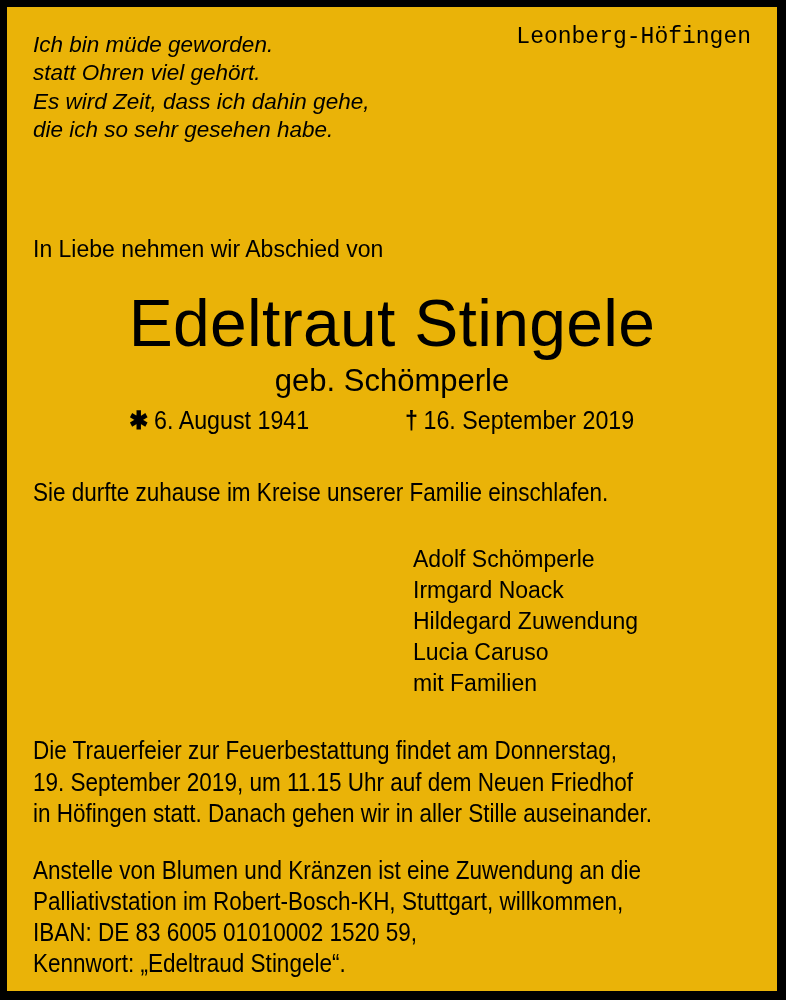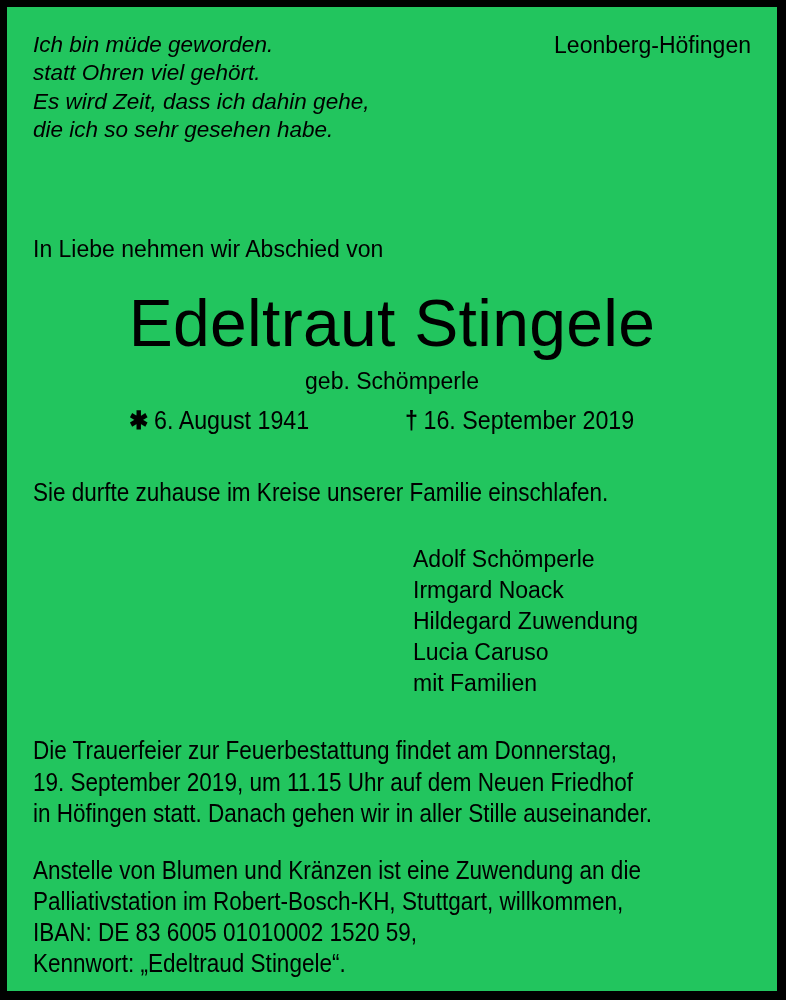--- a/index.html
+++ b/index.html
@@ -1,30 +1,30 @@
 <!DOCTYPE html>
 <html><head>
 <meta charset="utf-8">
 <style>
   html, body { margin: 0; padding: 0; background: #000; }
   body { width: 786px; height: 1000px; overflow: hidden; }
   .frame {
     position: absolute; left: 0; top: 0;
     width: 786px; height: 1000px;
     box-sizing: border-box;
-    background: #22c55e;
+    background: #eab308;
     border-style: solid; border-color: #000;
     border-width: 7px 9px 9px 7px;
   }
   .t { position: absolute; color: #000; font-family: "Liberation Sans", sans-serif; white-space: nowrap; }
   .poem { left: 26px; top: 24px; font-size: 22.5px; line-height: 28.4px; font-style: italic; }
-  .place { right: 26px; top: 24px; font-size: 23px; line-height: 28px; }
+  .place { right: 26px; top: 16px; font-size: 23px; line-height: 28px; font-family: Liberation Mono, monospace; }
   .intro { left: 26px; top: 228px; font-size: 23px; line-height: 28px; }
   .name { left: 0; width: 770px; top: 282px; text-align: center; font-size: 66px; line-height: 68px; letter-spacing: 0.3px; }
-  .born-name { left: 0; width: 770px; top: 360px; text-align: center; font-size: 23px; line-height: 28px; }
+  .born-name { left: 0; width: 770px; top: 360px; text-align: center; font-size: 31px; line-height: 28px; }
   .dates { top: 398px; font-size: 25px; line-height: 30px; transform: scaleX(0.93); transform-origin: left center; }
   .birth { left: 122px; }
   .death { left: 398px; }
   .sym { font-weight: bold; margin-right: 6px; }
   .cond { transform: scaleX(0.9); transform-origin: left center; }
   .peace { left: 26px; top: 470px; font-size: 25px; line-height: 30px; }
   .family { left: 406px; top: 537px; font-size: 23px; line-height: 31px; }
   .service { left: 26px; top: 728px; font-size: 25px; line-height: 31.5px; }
   .donation { left: 26px; top: 848px; font-size: 25px; line-height: 31px; }
   .line { display: block; }

